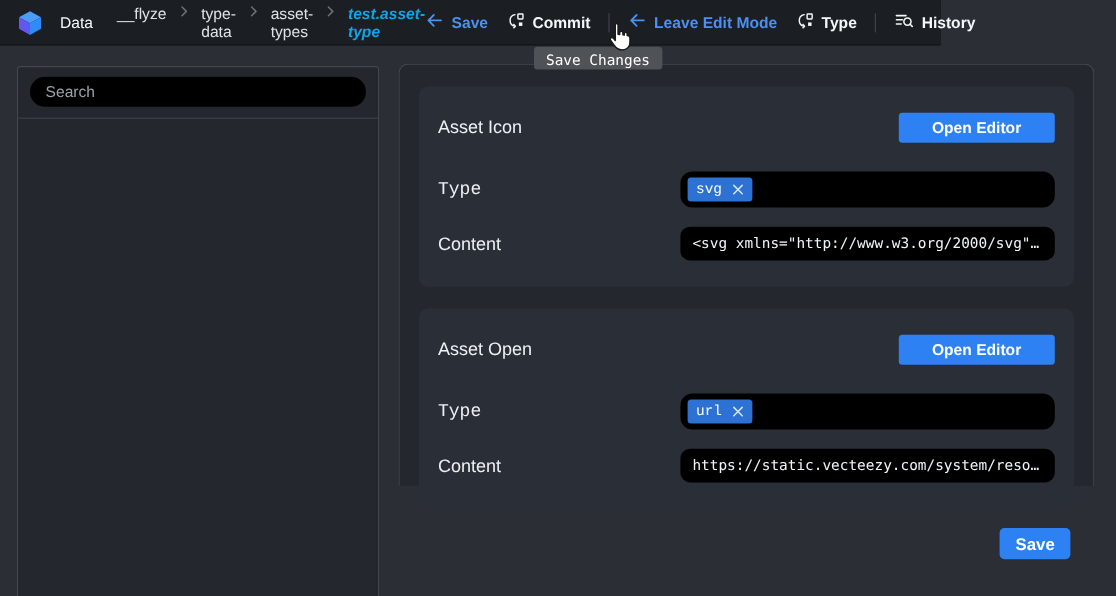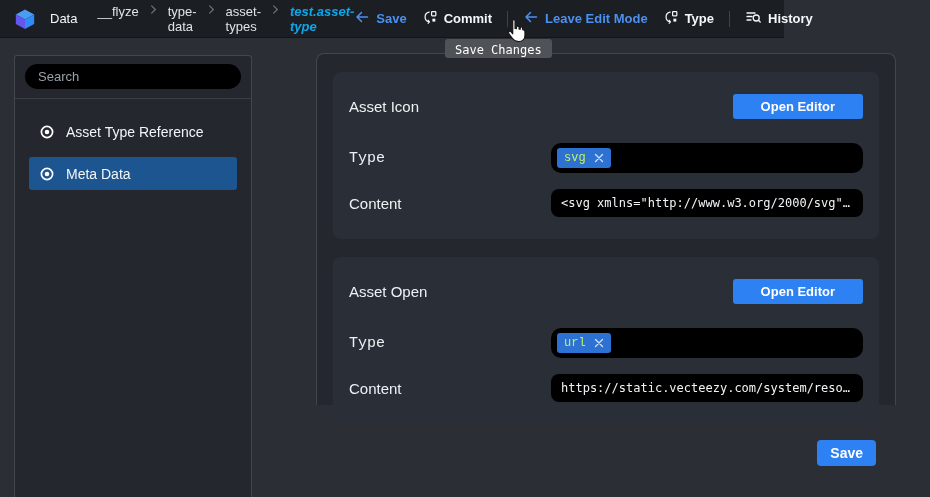--- a/index.html
+++ b/index.html
@@ -32,42 +32,42 @@
   .tooltip {
     position:absolute; left:445px; top:39px; height:19px; line-height:23px;
     padding:0 10px; background:#4f5358; border-radius:3px;
     font-family:"DejaVu Sans Mono", monospace; font-size:12px; color:#ffffff;
     z-index:8; white-space:nowrap;
   }
   
   .cursor { position:absolute; left:505px; top:17px; z-index:20; pointer-events:none; }
   
   .sidebar {
-    position:absolute; left:14px; top:55px; width:238px; height:442px;
+    position:absolute; left:14px; top:55px; width:302px; height:442px;
     background:#24282e; border:1px solid #42474e; border-bottom:none;
     border-radius:3px 3px 0 0;
   }
   .search-wrap { padding:8px 10px 9px; border-bottom:1px solid #3a3f46; }
   .search-input {
     width:100%; height:25px; background:#000000; border:none; outline:none;
     border-radius:13px; color:#d7dce2; font-size:13px; padding:0 13px;
     font-family:"Liberation Sans","DejaVu Sans",sans-serif;
   }
   .search-input::placeholder { color:#9aa1a9; }
   .nav { padding:16px 14px; }
   .nav-item {
     height:33px; display:flex; align-items:center; gap:11px;
     padding:0 10px; border-radius:3px; font-size:14px; color:#f2f5f8;
     margin-bottom:9px; cursor:pointer;
   }
   .nav-item.selected { background:#1d5590; }
   .nav-item .ic { display:flex; }
   
   .panel {
-    position:absolute; left:316px; top:53px; width:580px; height:352px;
+    position:absolute; left:332px; top:53px; width:580px; height:352px;
     background:#24282e; border:1px solid #42474e; border-bottom:none;
     border-radius:8px 8px 0 0;
   }
   .section {
     margin:18px 16px 16px; background:#2a2f37; border-radius:8px;
     padding:22px 16px;
   }
   .row { display:flex; align-items:center; justify-content:space-between; }
   .row-title { margin-bottom:24px; }
   .row-type { margin-bottom:16px;font-family:Liberation Mono, monospace; }
@@ -76,21 +76,21 @@
     background:#2d81f2; color:#ffffff; border:none; border-radius:3px;
     font-size:13px; font-weight:bold; padding:5px 28px; cursor:pointer;
     font-family:"Liberation Sans","DejaVu Sans",sans-serif;
   }
   .type-input {
     width:312px; height:30px; background:#000000; border-radius:10px;
     display:flex; align-items:center; padding:0 6px; cursor:text;
   }
   .tag {
     background:#2d72d2; border-radius:3px; display:inline-flex;
-    align-items:center; gap:8px; padding:3px 7px; font-size:12px; color:#bef264;
+    align-items:center; gap:8px; padding:3px 7px; font-size:12px; color:#ffffff;
   }
   .tag .x { display:flex; cursor:pointer; }
   .content-input {
     width:312px; height:28px; background:#000000; border-radius:8px;
     font-family:"DejaVu Sans Mono", monospace; font-size:12px; color:#f2f5f8;
     line-height:28px; padding:0 10px; white-space:nowrap; overflow:hidden;
     cursor:text;
   }
   .save-row { margin:14px 19px 0 0; text-align:right; }
   .save-btn {
@@ -182,40 +182,20 @@
 <div class="cursor">
   <svg width="22" height="27" viewBox="0 0 24 28">
     <path d="M9.2 1.8c1 0 1.8.8 1.8 1.8v8.2l1.4.2v-1.4c0-.8.7-1.4 1.5-1.4s1.5.6 1.5 1.4v1.8l1.2.2v-1.2c0-.7.6-1.3 1.4-1.3.7 0 1.3.6 1.3 1.3v1.6l1.1.3c.8.2 1.4 1 1.4 1.9v3.9c0 4.2-2.9 7-7.2 7-3.6 0-5.3-1.4-7.3-4.2l-3.2-4.6c-.5-.7-.4-1.7.3-2.2.7-.5 1.7-.4 2.3.3l1.7 2.1V3.6c0-1 .8-1.8 1.8-1.8z" fill="#ffffff" stroke="#1a1a1a" stroke-width="1.4" stroke-linejoin="round"></path>
   </svg>
 </div>
 
 <div class="sidebar">
   <div class="search-wrap">
     <input class="search-input" type="text" placeholder="Search" style="">
   </div>
-  <div class="nav">
-    <div class="nav-item">
-      <span class="ic">
-          <svg width="16" height="16" viewBox="0 0 16 16">
-            <circle cx="8" cy="8" r="5.6" fill="none" stroke="#ffffff" stroke-width="1.7"></circle>
-            <circle cx="8" cy="8" r="2.3" fill="#ffffff"></circle>
-          </svg>
-        </span>
-      <span>Asset Type Reference</span>
-    </div>
-    <div class="nav-item selected">
-      <span class="ic">
-          <svg width="16" height="16" viewBox="0 0 16 16">
-            <circle cx="8" cy="8" r="5.6" fill="none" stroke="#ffffff" stroke-width="1.7"></circle>
-            <circle cx="8" cy="8" r="2.3" fill="#ffffff"></circle>
-          </svg>
-        </span>
-      <span>Meta Data</span>
-    </div>
-  </div>
 </div>
 
 <div class="panel">
 
   <div class="section">
     <div class="row row-title">
       <span class="flabel">Asset Icon</span>
       <button class="btn-blue">Open Editor</button>
     </div>
     <div class="row row-type">

